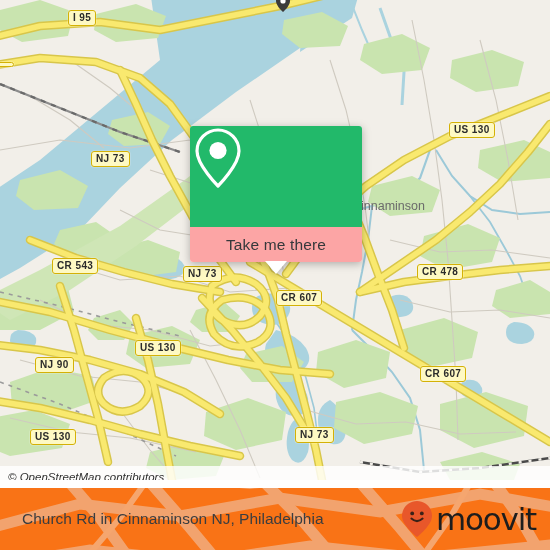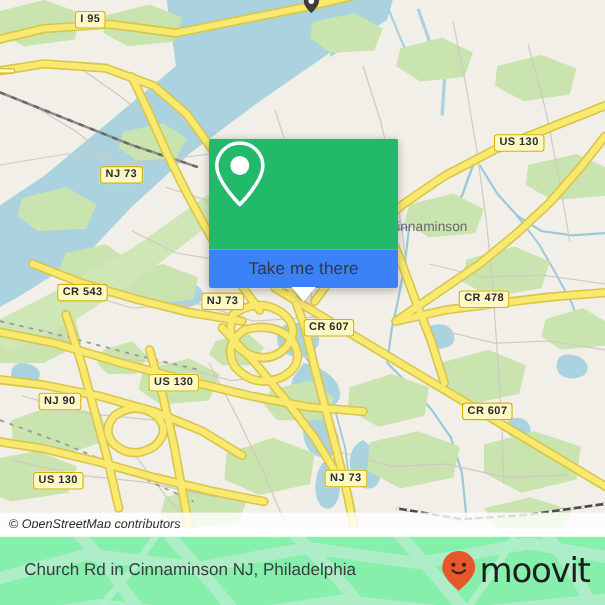--- a/index.html
+++ b/index.html
@@ -61,21 +61,21 @@
     position:absolute;left:0;top:0;width:100%;height:100%;
     border-radius:3px;overflow:hidden;background:#ffffff;
   }
   .callout-top{
     height:101px;width:100%;
     background:#22b96a;
     display:flex;align-items:center;justify-content:center;
   }
   .callout-bottom{
     height:35px;width:100%;
-    background:#3b82f6;
+    background:#fca5a5;
     display:flex;align-items:center;justify-content:center;
   }
   .callout-label{
     font-size:15.5px;color:#35383b;letter-spacing:.15px;
     font-family:"Liberation Sans","DejaVu Sans",sans-serif;
   }
   .callout-tail{
     position:absolute;
     left:86px;top:135px;
     width:0;height:0;
@@ -92,21 +92,21 @@
     display:flex;align-items:center;font-style:italic;
   }
   .attrib span{
     font-size:11.5px;color:#2f2f2f;padding-left:8px;
     font-family:"Liberation Sans","DejaVu Sans",sans-serif;
   }
 
   
   .footer{
     position:absolute;left:0;top:488px;width:550px;height:62px;
-    background:#86efac;overflow:hidden;
+    background:#f97316;overflow:hidden;
   }
   .footer-bg{position:absolute;left:0;top:-30px;opacity:.40;}
   .footer-title{
     position:absolute;left:22px;top:50%;transform:translateY(-50%);
     font-size:15.5px;color:#3a3d40;white-space:nowrap;
     font-family:"Liberation Sans","DejaVu Sans",sans-serif;
   }
   .brand{
     position:absolute;right:14px;top:50%;transform:translateY(-50%);
     display:flex;align-items:center;gap:2px;

